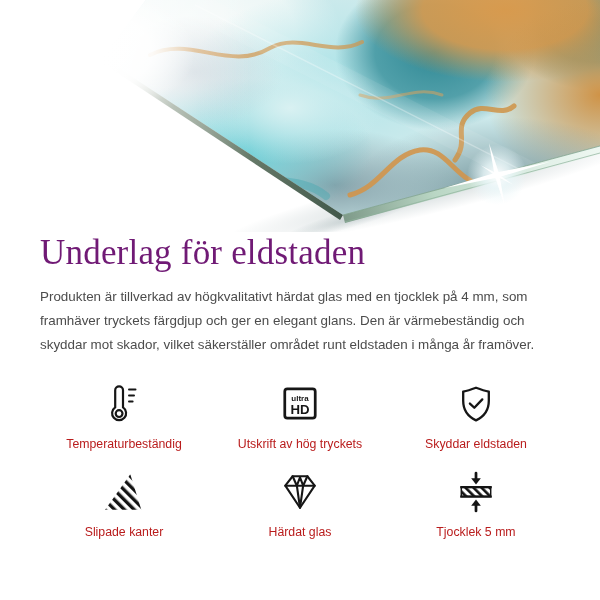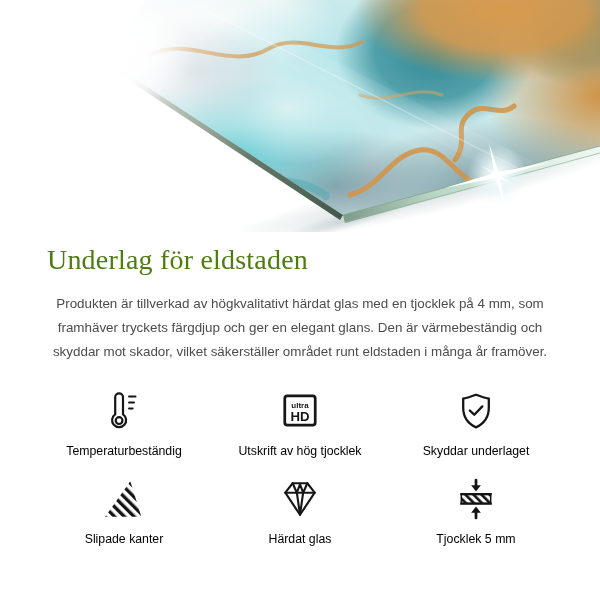--- a/index.html
+++ b/index.html
@@ -5,34 +5,34 @@
   html,body{margin:0;padding:0;background:#fff;}
   .page{
     position:relative;width:600px;height:600px;background:#fff;overflow:hidden;
     font-family:"Liberation Sans","DejaVu Sans",sans-serif;color:#4c4c4c;
   }
   .hero{position:relative;width:600px;height:232px;background:#fff;}
   .hero svg{display:block;}
   .content{padding:2px 40px 0 40px;}
   .title{
     font-family:"Liberation Serif","DejaVu Serif",serif;
-    font-weight:400;font-size:28px;line-height:37px;color:#4d7c0f;
-    margin:7px;letter-spacing:0.2px;
+    font-weight:400;font-size:35px;line-height:37px;color:#701a75;
+    margin:0;letter-spacing:0.2px;
   }
   .desc{
     margin:14px 0 0 0;max-width:528px;
-    font-size:13.4px;line-height:24px;color:#4c4c4c;text-align:center;
+    font-size:13.4px;line-height:24px;color:#4c4c4c;
   }
   .features{
     display:grid;grid-template-columns:1fr 1fr 1fr;
     column-gap:8px;row-gap:18px;margin-top:24px;
   }
   .feature{display:flex;flex-direction:column;align-items:center;}
   .feature .icon-box{height:46px;display:flex;align-items:center;justify-content:center;}
-  .feature .label{margin-top:10px;font-size:12.3px;color:#000000;text-align:center;}
+  .feature .label{margin-top:10px;font-size:12.3px;color:#b91c1c;text-align:center;}
   .uhd-small{font-size:7.6px;font-weight:bold;font-family:"Liberation Sans",sans-serif;}
   .uhd-big{font-size:12.6px;font-weight:bold;font-family:"Liberation Sans",sans-serif;}
 </style>
 </head>
 <body>
 
 <div class="page">
 
   <div class="hero">
     <svg width="600" height="232" viewBox="0 0 232 232" preserveAspectRatio="none" style="width:600px;height:232px" aria-hidden="true"></svg>
@@ -186,31 +186,31 @@
       </div>
 
       <div class="feature">
         <div class="icon-box">
           <svg width="42" height="42" viewBox="0 0 40 40">
             <rect x="5.5" y="5.5" width="29" height="28" rx="2.5" fill="none" stroke="#161616" stroke-width="2.6"></rect>
             <text x="20" y="17.2" text-anchor="middle" fill="#161616" class="uhd-small">ultra</text>
             <text x="20" y="29.4" text-anchor="middle" fill="#161616" class="uhd-big">HD</text>
           </svg>
         </div>
-        <div class="label">Utskrift av hög tjocklek</div>
+        <div class="label">Utskrift av hög tryckets</div>
       </div>
 
       <div class="feature">
         <div class="icon-box">
           <svg width="42" height="42" viewBox="0 0 40 40" fill="none" stroke="#161616" stroke-width="2.2" stroke-linecap="round" stroke-linejoin="round">
             <path d="M20,4.5 C24,6 29,7.6 32.2,8.2 V17 C32.2,25.8 27.2,32.3 20,35.6 C12.8,32.3 7.8,25.8 7.8,17 V8.2 C11,7.6 16,6 20,4.5 Z"></path>
             <path d="M14.2,19.6 L18.4,23.6 L26,15.6"></path>
           </svg>
         </div>
-        <div class="label">Skyddar underlaget</div>
+        <div class="label">Skyddar eldstaden</div>
       </div>
 
       <div class="feature">
         <div class="icon-box">
           <svg width="42" height="42" viewBox="0 0 40 40">
             <defs>
               <pattern id="hatchA" width="6.6" height="6.6" patternUnits="userSpaceOnUse" patternTransform="rotate(-45)">
                 <rect width="3.2" height="6.6" fill="#141414"></rect>
               </pattern>
             </defs>

